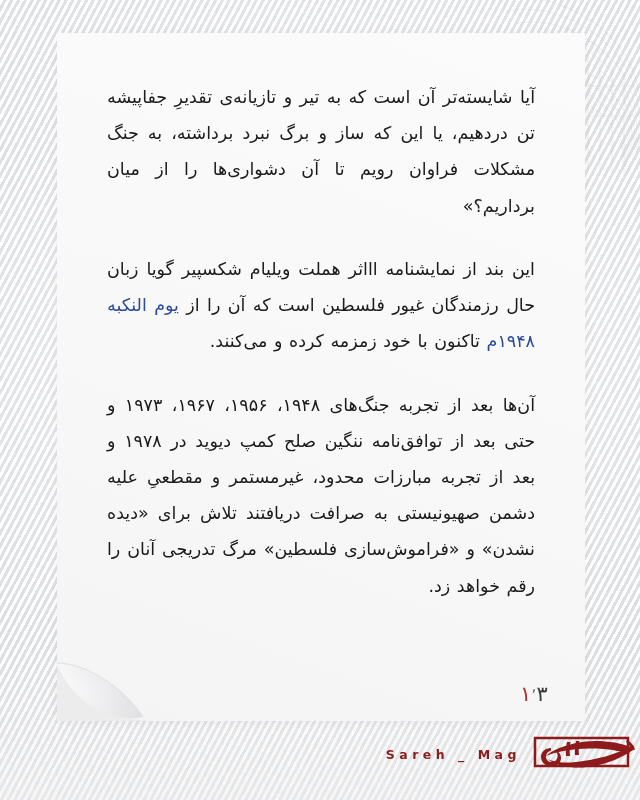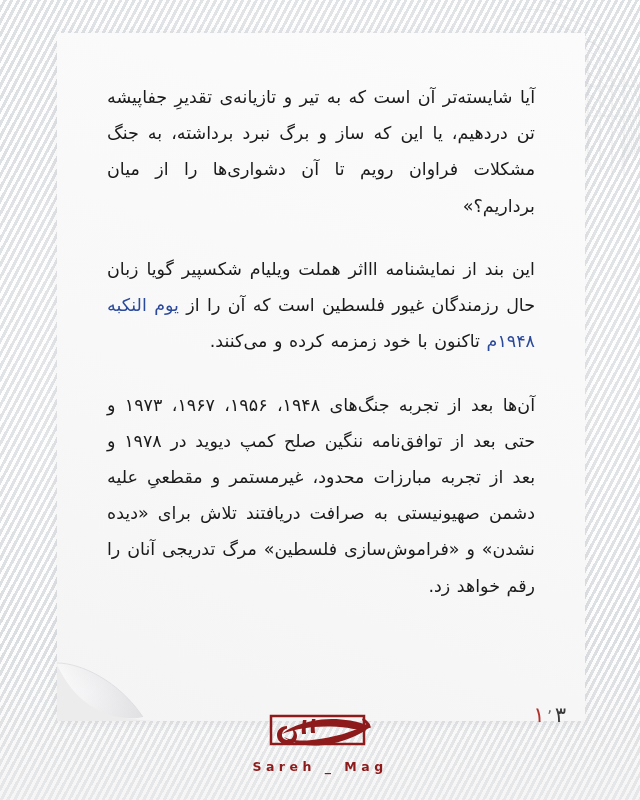--- a/index.html
+++ b/index.html
@@ -107,52 +107,51 @@
   }
 
   
   #footer {
     position: absolute;
     z-index: 5;
     left: 0;
     right: 0;
     bottom: 26px;
     display: flex;
-    flex-direction: column;
+    flex-direction: row;
     align-items: center;
-    justify-content: flex-end;
+    justify-content: flex-start;
     gap: 7px;
   }
   #logo-mark {
     width: 112px;
     height: 40px;
   }
   #logo-mark svg { display:block; width:100%; height:100%; }
   #logo-word {
     color: #8e1b1b;
     font-size: 12.5px;
     font-weight: bold;
     letter-spacing: 4.5px;
     font-family: "DejaVu Sans", "Liberation Sans", sans-serif;
     direction: ltr;
   }
 
   
   #page-number {
     position: absolute;
     z-index: 6;
-    left: 532px;
+    left: 520px;
     top: 682px;
     font-size: 21px;
     direction: rtl;
-    font-family: Liberation Mono, monospace;
+    font-family: Liberation Sans, sans-serif;
     color: #3a3a3a;
     letter-spacing: 1px;
     white-space: nowrap;
-    margin-top: 21px;
   }
   #page-number .pn-red { color: #b2322c; }
   #page-number .pn-sep { color: #6e6e6e; font-size: 16px; }
   #page-number .pn-dark { color: #3a3a3a; }
 </style>
 </head>
 <body>
 
 <div id="bg-texture"></div>
 <div id="bg-vignette"></div>

